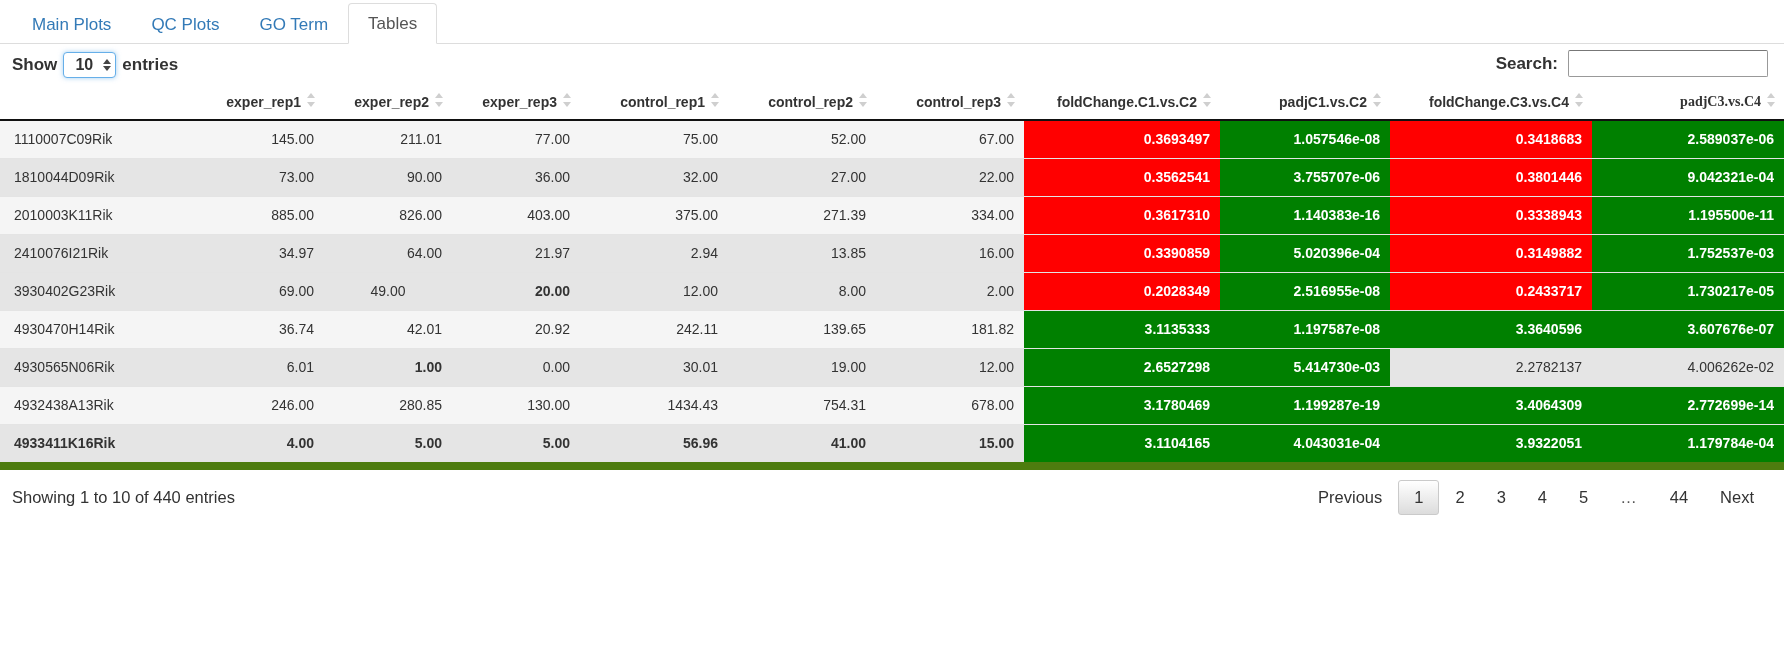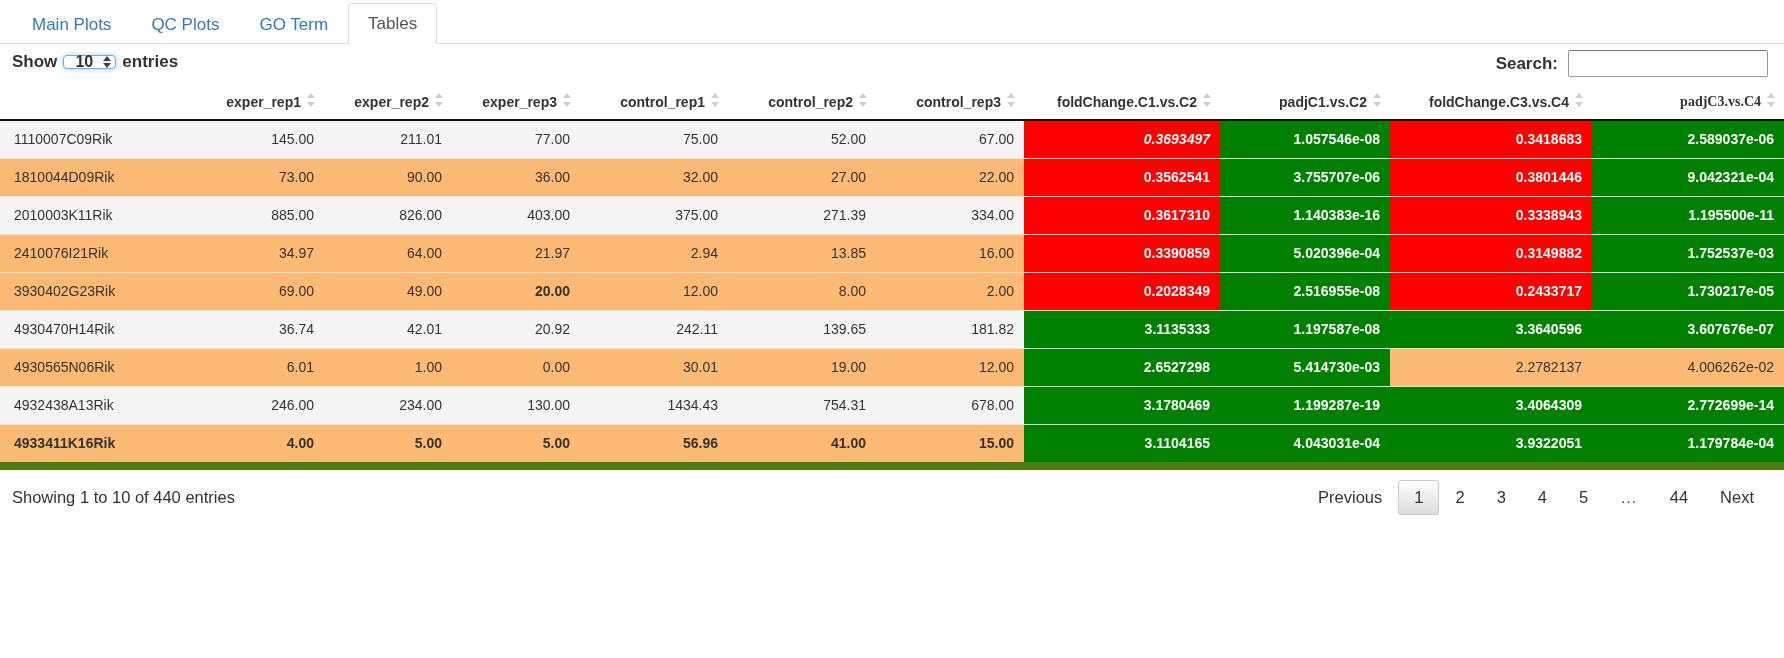--- a/index.html
+++ b/index.html
@@ -57,21 +57,21 @@
     white-space: nowrap;
   }
   .select-wrap {
     display: inline-flex;
     align-items: center;
     margin: 0 6px;
     border: 1px solid #66afe9;
     border-radius: 4px;
     box-shadow: 0 0 5px rgba(102,175,233,.6);
     background: #fff;
-    height: 14px;
+    height: 26px;
     padding: 0 4px 0 8px;
     cursor: pointer;
   }
   .select-wrap .val {
     font-size: 16px;
     font-weight: bold;
     color: #333;
     min-width: 24px;
     text-align: center;
   }
@@ -149,21 +149,21 @@
 
   table.dt tbody td {
     padding: 10px 10px 11px 10px;
     text-align: right;
     border-top: 1px solid #e4e4e4;
     white-space: nowrap;
     overflow: hidden;
     color: #333;
   }
   table.dt tbody tr.odd td { background: #f5f5f5; }
-  table.dt tbody tr.even td { background: #fdba74; }
+  table.dt tbody tr.even td { background: #e5e5e5; }
   table.dt tbody td.gene { text-align: left; padding-left: 14px; }
   table.dt tbody td.cell-red   { background: #FF0000 !important; color: #ffffff; font-weight: bold; }
   table.dt tbody td.cell-green { background: #008000 !important; color: #ffffff; font-weight: bold; }
   table.dt tbody tr:last-child td { border-bottom: 8px solid #4d7c0f; font-weight: bold; }
 
   
   .footer {
     position: relative;
     height: 62px;
     padding-top: 16px;
@@ -275,21 +275,21 @@
     </thead>
     <tbody id="tbody">
         <tr class="odd">
           <td class="gene" style="width: 196px;">1110007C09Rik</td>
           <td style="width: 128px;">145.00</td>
           <td style="width: 128px;">211.01</td>
           <td style="width: 128px;">77.00</td>
           <td style="width: 148px;">75.00</td>
           <td style="width: 148px;">52.00</td>
           <td style="width: 148px;">67.00</td>
-          <td class="cell-red" style="width: 196px; font-style: italic;">0.3693497</td>
+          <td class="cell-red" style="width: 196px;">0.3693497</td>
           <td class="cell-green" style="width: 170px;">1.057546e-08</td>
           <td class="cell-red" style="width: 202px;">0.3418683</td>
           <td class="cell-green" style="width: 192px;">2.589037e-06</td>
         </tr>
         <tr class="even">
           <td class="gene" style="width: 196px;">1810044D09Rik</td>
           <td style="width: 128px;">73.00</td>
           <td style="width: 128px;">90.00</td>
           <td style="width: 128px;">36.00</td>
           <td style="width: 148px;">32.00</td>
@@ -322,21 +322,21 @@
           <td style="width: 148px;">13.85</td>
           <td style="width: 148px;">16.00</td>
           <td class="cell-red" style="width: 196px;">0.3390859</td>
           <td class="cell-green" style="width: 170px;">5.020396e-04</td>
           <td class="cell-red" style="width: 202px;">0.3149882</td>
           <td class="cell-green" style="width: 192px;">1.752537e-03</td>
         </tr>
         <tr class="even">
           <td class="gene" style="width: 196px;">3930402G23Rik</td>
           <td style="width: 128px;">69.00</td>
-          <td style="width: 128px;">49.00</td>
+          <td style="width: 128px; text-align: center;">49.00</td>
           <td style="width: 128px; font-weight: bold;">20.00</td>
           <td style="width: 148px;">12.00</td>
           <td style="width: 148px;">8.00</td>
           <td style="width: 148px;">2.00</td>
           <td class="cell-red" style="width: 196px;">0.2028349</td>
           <td class="cell-green" style="width: 170px;">2.516955e-08</td>
           <td class="cell-red" style="width: 202px;">0.2433717</td>
           <td class="cell-green" style="width: 192px;">1.730217e-05</td>
         </tr>
         <tr class="odd">
@@ -348,34 +348,34 @@
           <td style="width: 148px;">139.65</td>
           <td style="width: 148px;">181.82</td>
           <td class="cell-green" style="width: 196px;">3.1135333</td>
           <td class="cell-green" style="width: 170px;">1.197587e-08</td>
           <td class="cell-green" style="width: 202px;">3.3640596</td>
           <td class="cell-green" style="width: 192px;">3.607676e-07</td>
         </tr>
         <tr class="even">
           <td class="gene" style="width: 196px;">4930565N06Rik</td>
           <td style="width: 128px;">6.01</td>
-          <td style="width: 128px;">1.00</td>
+          <td style="width: 128px; font-weight: bold;">1.00</td>
           <td style="width: 128px;">0.00</td>
           <td style="width: 148px;">30.01</td>
           <td style="width: 148px;">19.00</td>
           <td style="width: 148px;">12.00</td>
           <td class="cell-green" style="width: 196px; text-align: right;">2.6527298</td>
           <td class="cell-green" style="width: 170px;">5.414730e-03</td>
           <td style="width: 202px;">2.2782137</td>
           <td style="width: 192px;">4.006262e-02</td>
         </tr>
         <tr class="odd">
           <td class="gene" style="width: 196px;">4932438A13Rik</td>
           <td style="width: 128px;">246.00</td>
-          <td style="width: 128px;">234.00</td>
+          <td style="width: 128px;">280.85</td>
           <td style="width: 128px;">130.00</td>
           <td style="width: 148px;">1434.43</td>
           <td style="width: 148px;">754.31</td>
           <td style="width: 148px;">678.00</td>
           <td class="cell-green" style="width: 196px;">3.1780469</td>
           <td class="cell-green" style="width: 170px;">1.199287e-19</td>
           <td class="cell-green" style="width: 202px;">3.4064309</td>
           <td class="cell-green" style="width: 192px;">2.772699e-14</td>
         </tr>
         <tr class="even">

